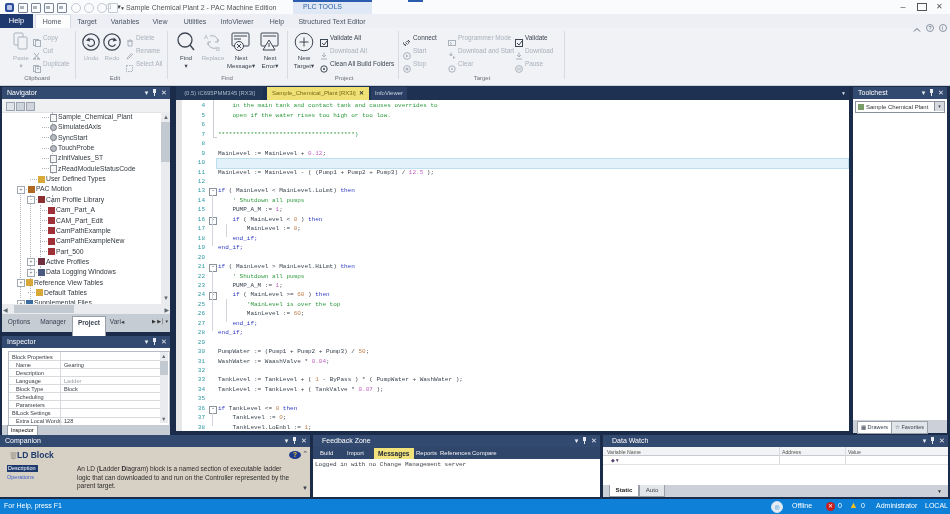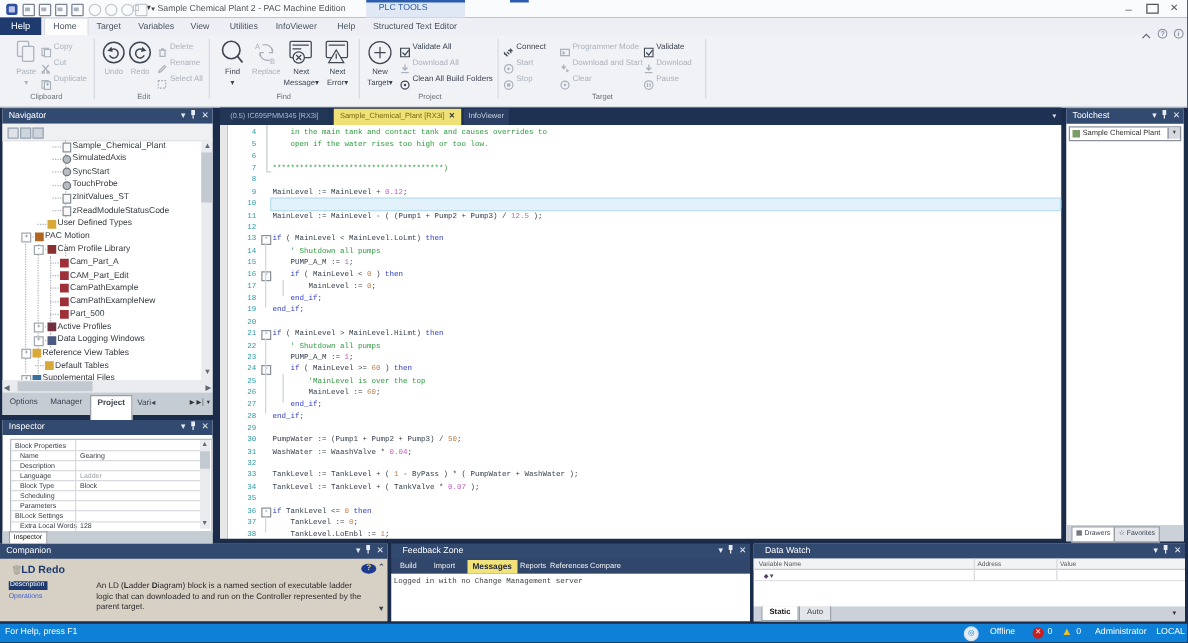--- a/index.html
+++ b/index.html
@@ -302,21 +302,21 @@
       <div style="position: absolute; left: 38px; top: 1px; width: 35px; height: 11px; background: rgb(226, 229, 234); border: 0.5px solid rgb(154, 160, 168); font-size: 5.5px; text-align: center; line-height: 11px;">☆ Favorites</div>
     </div>
 </div>
 
 <div class="abs" style="left:0px;top:435px;width:310px;height:62px;background:#d7d0c4;">
   <div class="ttl" style="position:relative;height:12px;">Companion<span class="ticons" style="letter-spacing:0;">▾&nbsp;&nbsp;<svg width="5" height="7" style="vertical-align:-1px">
           <rect x="1" y="0" width="3" height="4" fill="#e8ecf2"></rect>
           <line x1="2.5" y1="4" x2="2.5" y2="7" stroke="#e8ecf2"></line>
         </svg>&nbsp;&nbsp;✕</span></div>
   <div style="position:absolute;left:9px;top:17px;font-size:7px;color:#9a948a;">🗑</div>
-  <div style="position:absolute;left:17px;top:15px;font-size:8.5px;font-weight:bold;color:#1e3a6e;">LD Redo</div>
+  <div style="position:absolute;left:17px;top:15px;font-size:8.5px;font-weight:bold;color:#1e3a6e;">LD Block</div>
   <div style="position:absolute;left:7px;top:30px;width:30px;height:7px;background:#1e3a6e;color:#fff;font-size:5.5px;line-height:7px;padding-left:1px;">Description</div>
   <div style="position:absolute;left:7px;top:39px;font-size:5.5px;color:#3a5fd0;">Operations</div>
   <div style="position:absolute;left:77px;top:30px;width:219px;font-size:6.5px;line-height:8.7px;color:#2c2c2c;">An LD (<b>L</b>adder <b>D</b>iagram) block is a named section of executable ladder logic that can downloaded to and run on the Controller represented by the parent target.</div>
   <div style="position:absolute;right:9px;top:16px;width:12px;height:8px;background:#1e3a8e;border-radius:50%;color:#f0d020;font-size:6.5px;font-weight:bold;text-align:center;line-height:8px;">?</div>
   <div style="position:absolute;right:2px;top:15px;font-size:7px;color:#3a4250;">⌃</div>
   <div style="position:absolute;right:2px;top:50px;font-size:6px;color:#3a4250;">▼</div>
 </div>
 
 <div class="abs" style="left:313px;top:435px;width:287px;height:62px;background:#30466a;">
   <div class="ttl" style="position:relative;height:12px;padding-left:9px;">Feedback Zone<span class="ticons" style="letter-spacing:0;">▾&nbsp;&nbsp;<svg width="5" height="7" style="vertical-align:-1px">

